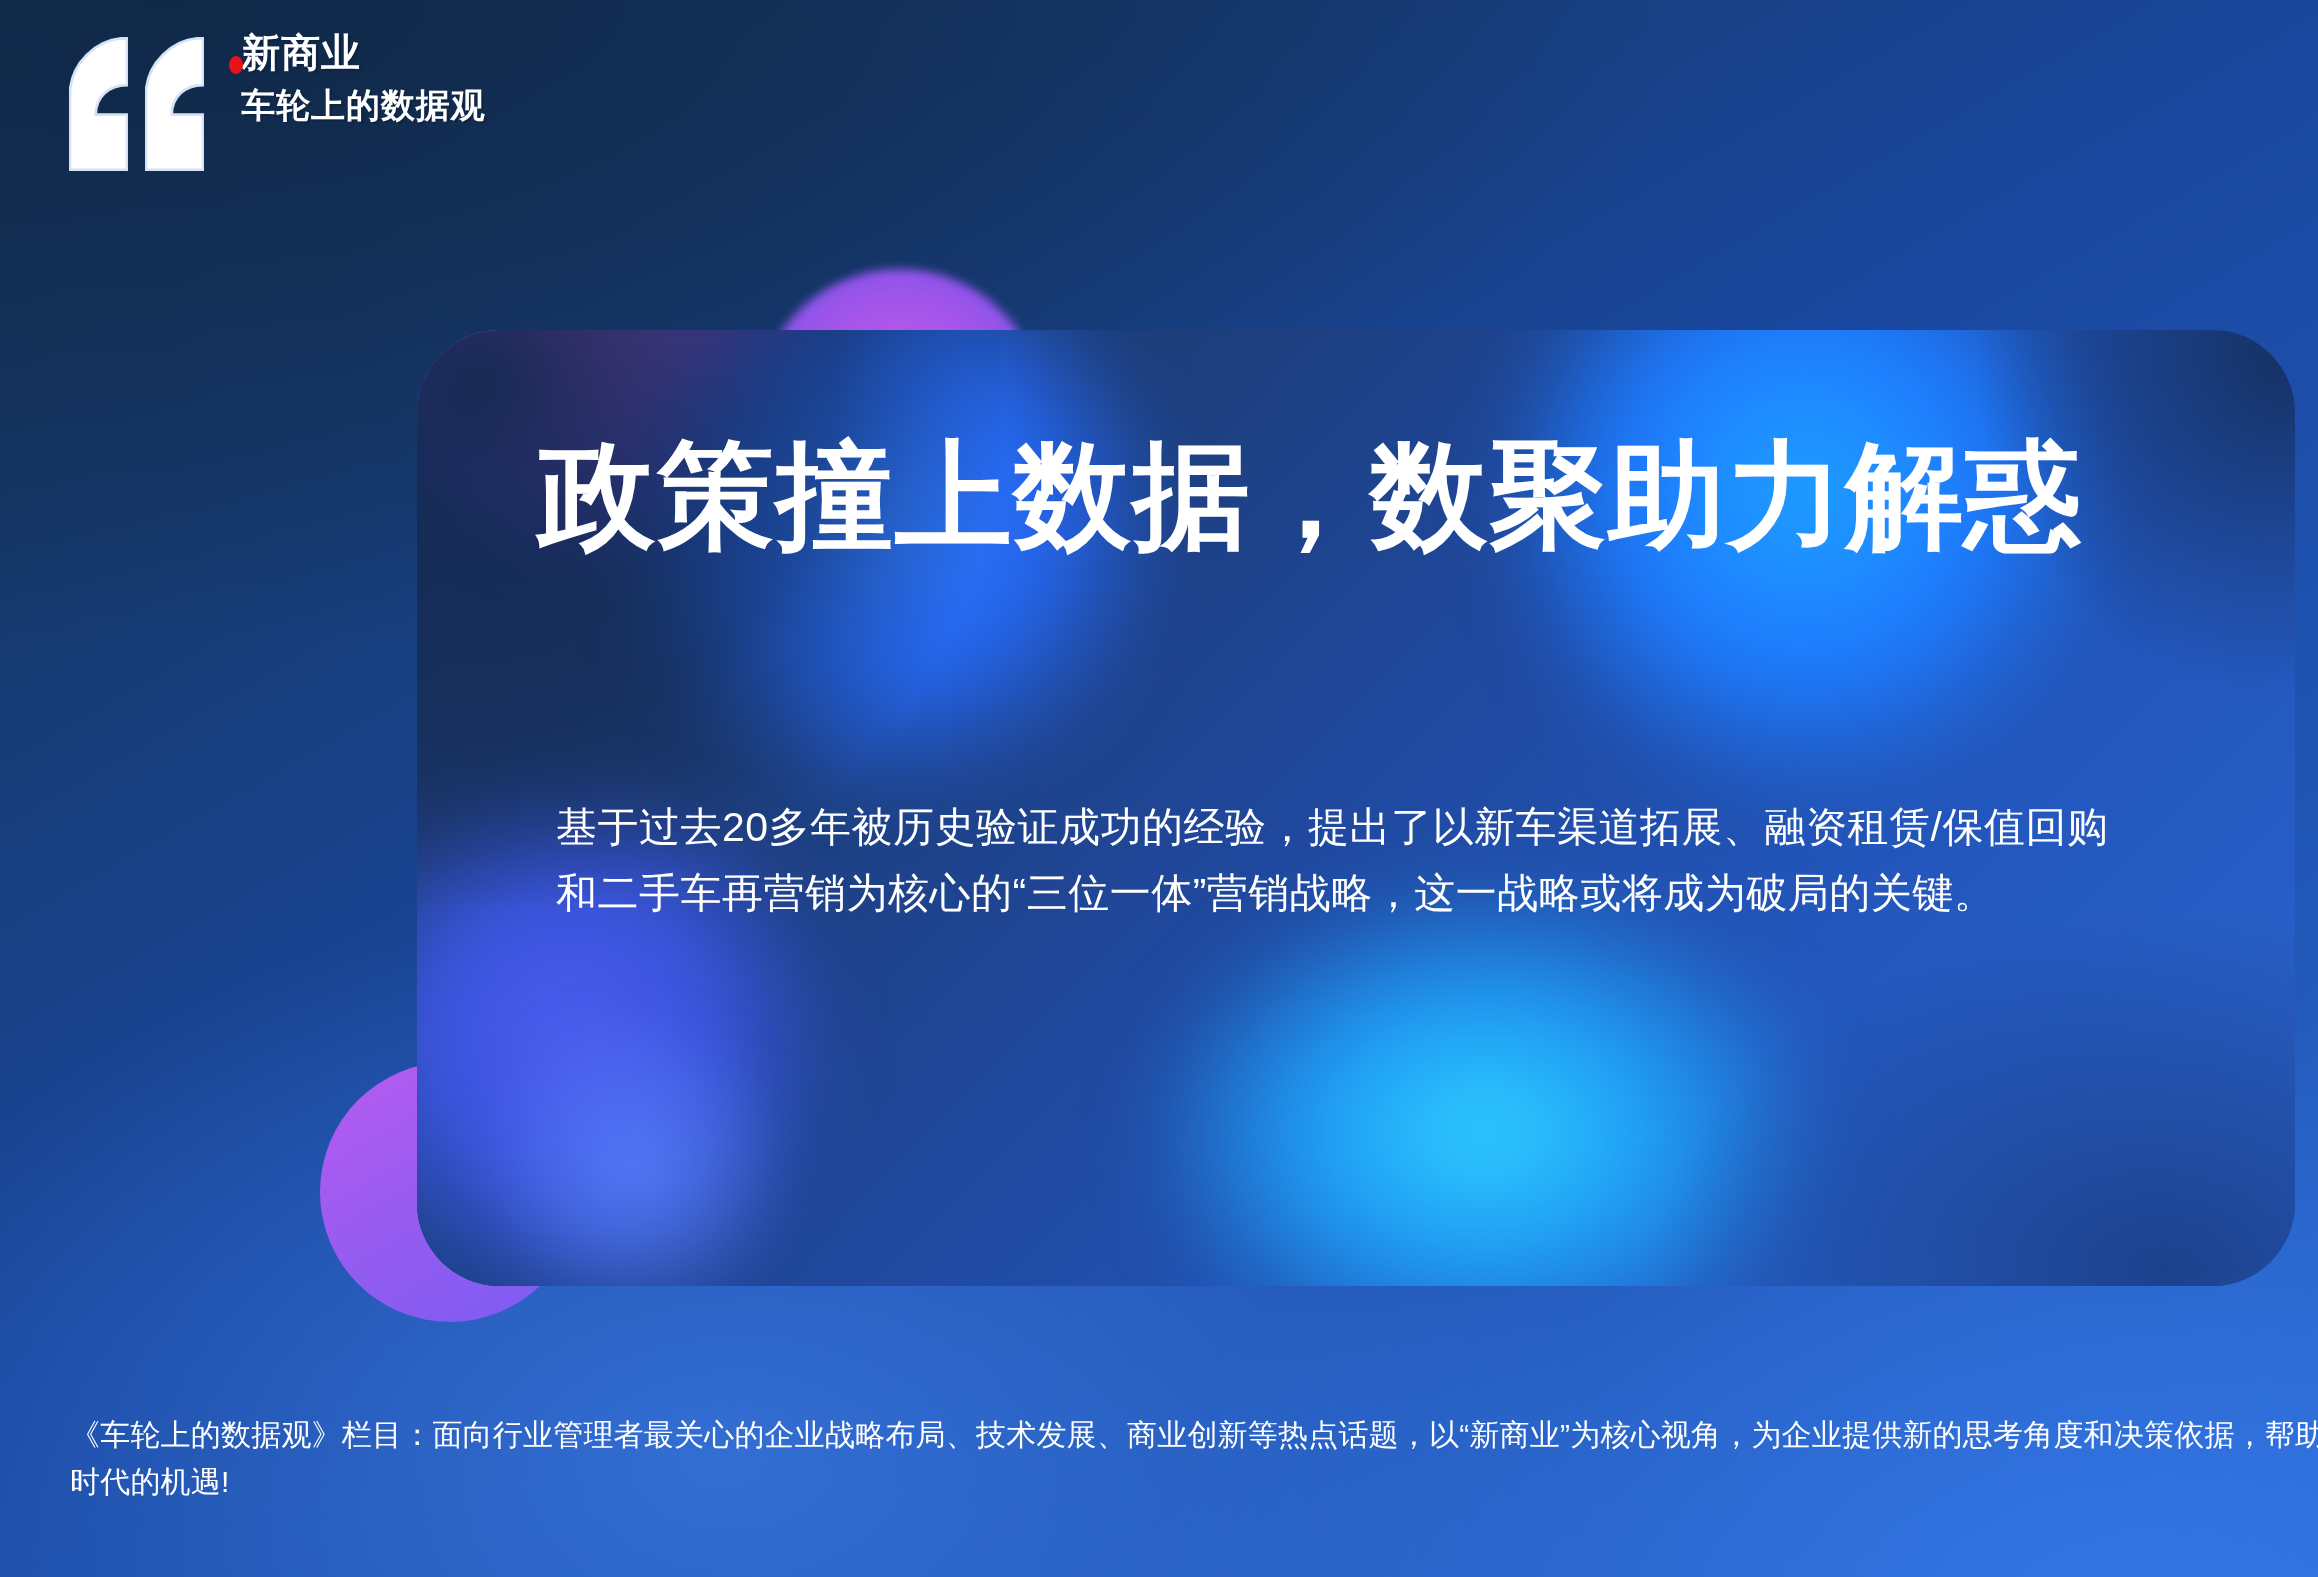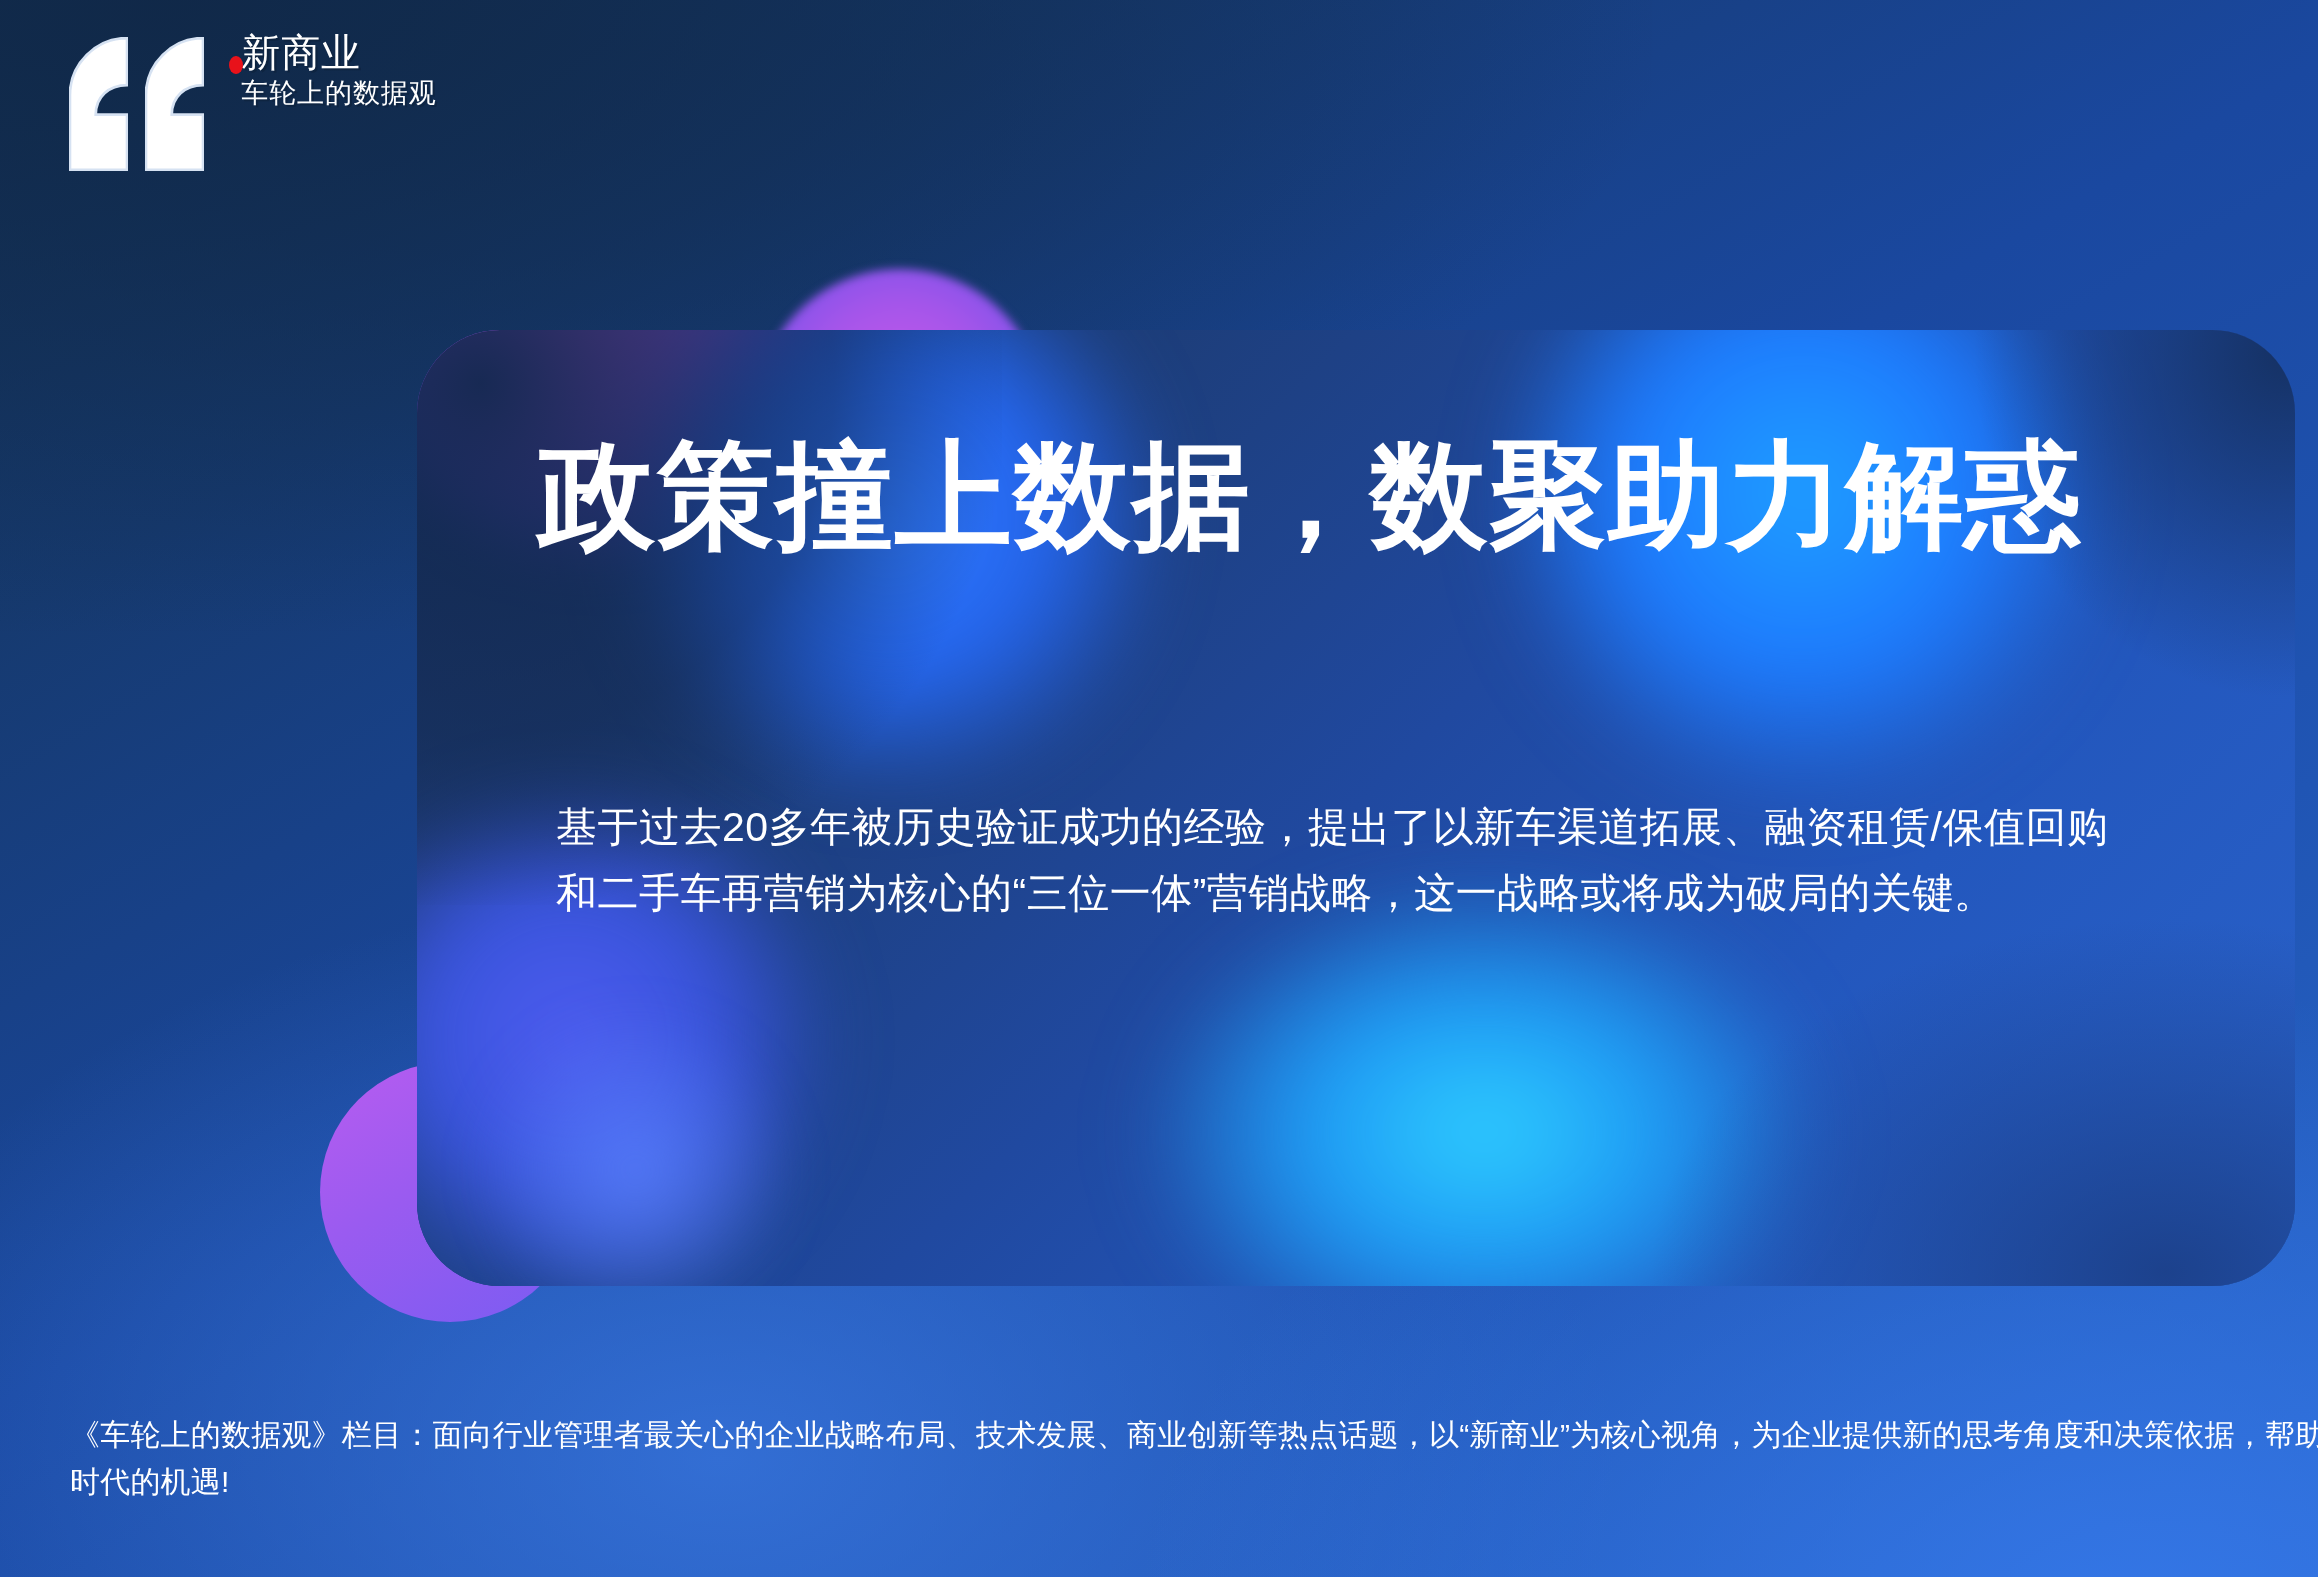--- a/index.html
+++ b/index.html
@@ -52,28 +52,28 @@
   }
   .qglyph{
     width:59px; height:134px; position:relative;
   }
   .qglyph svg{ display:block; width:100%; height:100%; }
 
   .brand{ display:flex; flex-direction:column; justify-content:flex-start; padding-top:3.7px;}
   .brand-line{
     position:relative;
     color:#ffffff;
-    font-weight:normal;
+    font-weight:bold;
     letter-spacing:0.9px;
     text-shadow:2.3px 2.3px 0 rgba(12,28,52,.45);
     line-height:1.12;
     white-space:nowrap;
   }
   .brand-top{ font-size:39px; padding-left:4.6px; }
-  .brand-bot{ font-size:27px; padding-left:4.6px; margin-top:4px; }
+  .brand-bot{ font-size:34px; padding-left:4.6px; margin-top:12px; }
   .red-dot{
     position:absolute; left:-7.4px; top:25px;
     width:14px; height:18.5px; border-radius:50%;
     background:#e8121a;
   }
 
   
   #card{
     position:absolute;
     left:417px; top:330px; width:1878px; height:956px;

